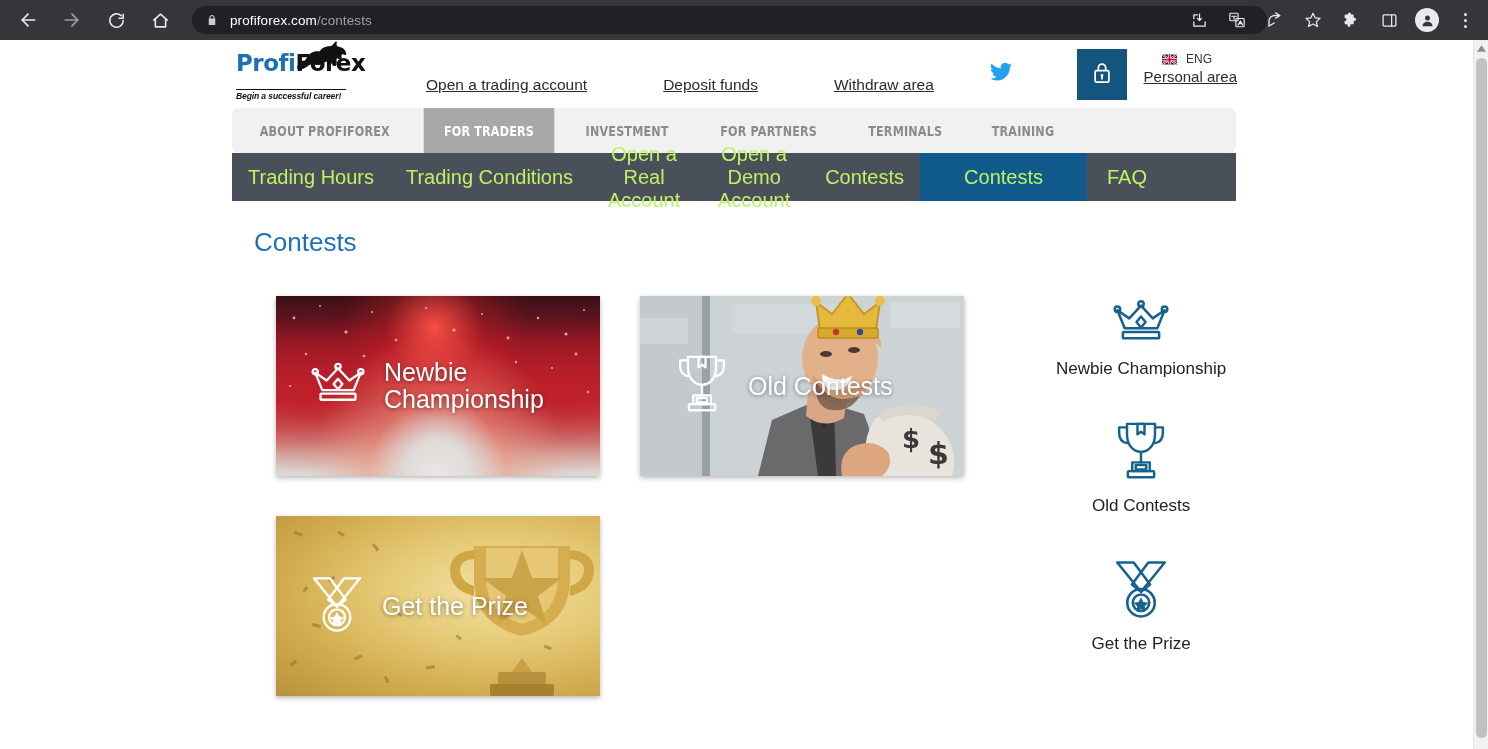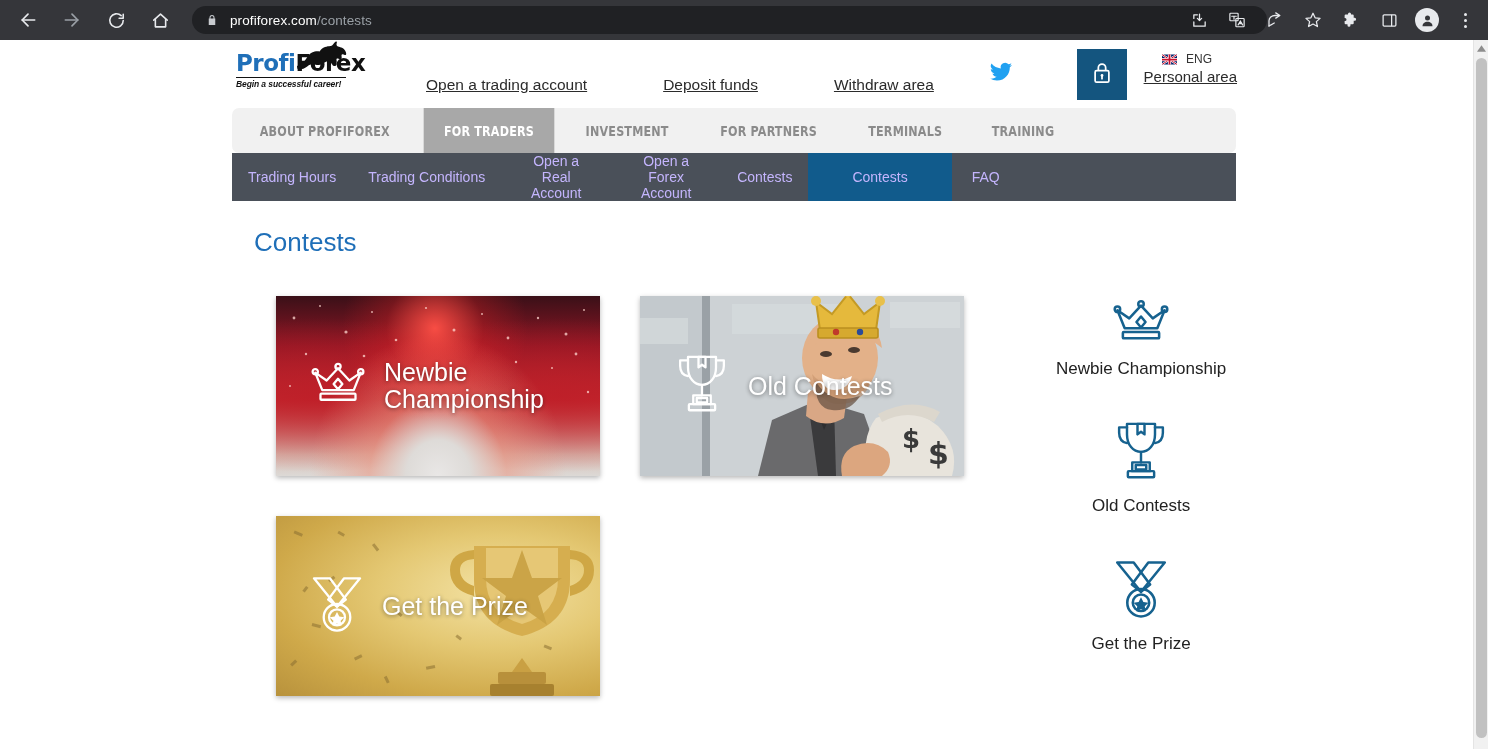--- a/index.html
+++ b/index.html
@@ -95,21 +95,21 @@
   }
   .logo-word {
     font-size: 23px; font-weight: 700; line-height: 1;
     font-family: "DejaVu Sans", sans-serif;
     letter-spacing: -0.5px;
   }
   .logo-word .p1 { color: #1f6fb8; }
   .logo-word .p2 { color: #111111; }
   .logo-tag {
     font-size: 8.5px; color: #111; font-style: italic; font-weight: 700;
-    margin-top: 2px; letter-spacing: -0.1px;
+    margin-top: 14px; letter-spacing: -0.1px;
     border-top: 1px solid #111; padding-top: 1px;
   }
   .bull { position: absolute; left: 58px; top: -12px; }
 
   .hdr-links {
     position: absolute; left: 194px; top: 36px;
     display: flex; align-items: center; gap: 76px;
   }
   .hdr-link {
     font-size: 15.5px; color: #2b2b2b;
@@ -159,21 +159,21 @@
   }
 
   
   .nav-sub {
     height: 48px; background: #4a5059;
     display: flex; align-items: stretch;
   }
   .nav-sub .item {
     display: flex; align-items: center; justify-content: center;
     text-align: center;
-    font-size: 14px; color: #c4b5fd; cursor: pointer;
+    font-size: 20px; color: #bef264; cursor: pointer;
     padding: 0 16px; line-height: 1.15;
   }
   .nav-sub .item.active { background: #115b8c; }
 
   
   .content { position: relative; padding-top: 26px; }
   .page-title {
     font-size: 26px; color: #1f6fb8; font-weight: 400;
     margin: 0 0 38px 22px;
   }
@@ -398,21 +398,21 @@
       <div class="item">INVESTMENT</div>
       <div class="item">FOR PARTNERS</div>
       <div class="item">TERMINALS</div>
       <div class="item">TRAINING</div>
     </div>
 
     <div class="nav-sub">
       <div class="item">Trading Hours</div>
       <div class="item">Trading Conditions</div>
       <div class="item" style="max-width:110px;">Open a Real Account</div>
-      <div class="item" style="max-width:110px;">Open a Forex Account</div>
+      <div class="item" style="max-width:110px;">Open a Demo Account</div>
       <div class="item">Contests</div>
       <div class="item active" style="padding:0 44px;">Contests</div>
       <div class="item" style="padding:0 20px;">FAQ</div>
     </div>
 
     <div class="content">
       <h1 class="page-title">Contests</h1>
 
       <div class="layout">
 

